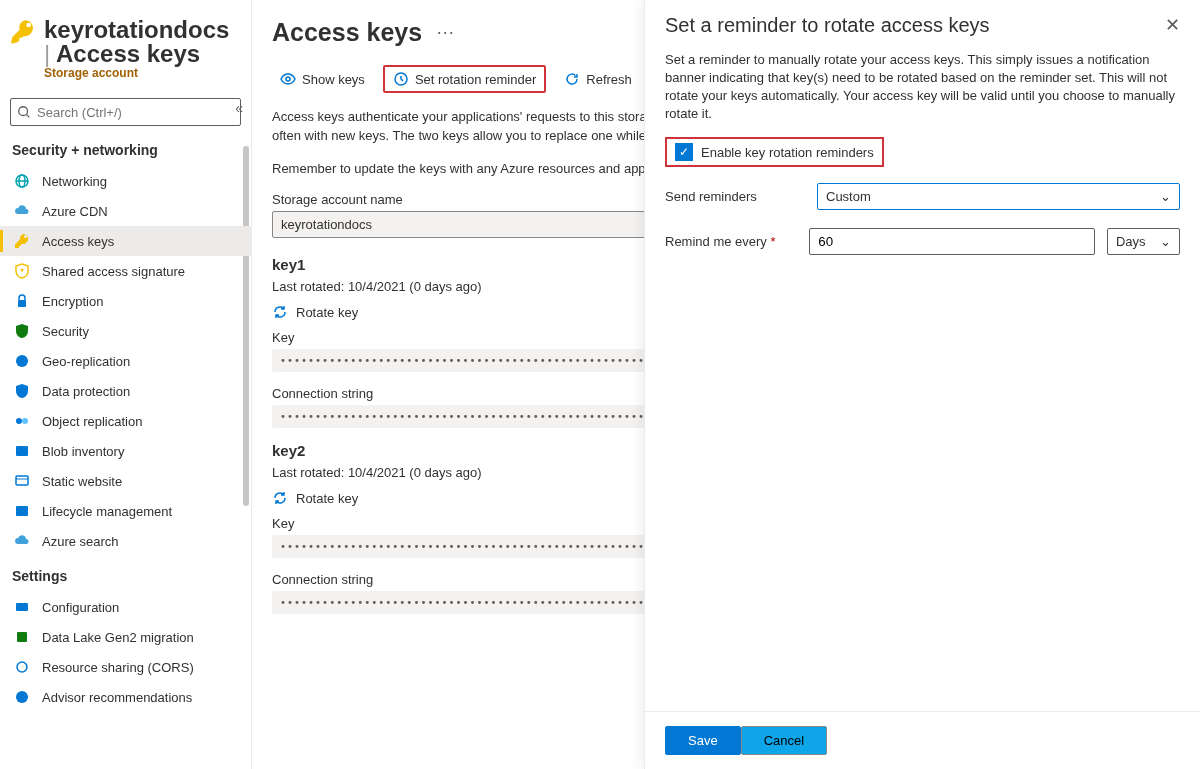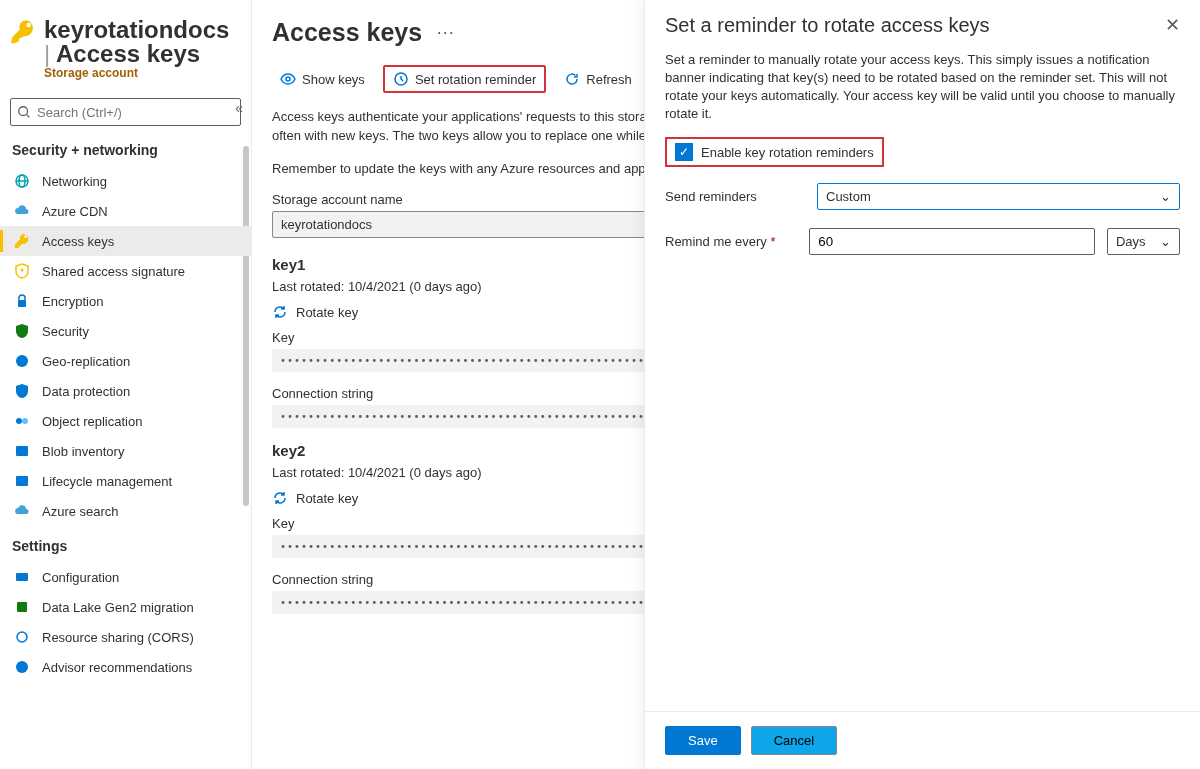--- a/index.html
+++ b/index.html
@@ -68,21 +68,21 @@
 .panel-body { padding: 4px 20px; flex: 1; }
 .panel-desc { font-size: 13px; line-height: 18px; margin-bottom: 14px; }
 .chk-row { display: inline-flex; align-items: center; border: 2px solid #d13438; padding: 4px 8px; margin-bottom: 16px; }
 .chk { width: 18px; height: 18px; background: #0078d4; margin-right: 8px; display: flex; align-items: center; justify-content: center; color: #fff; font-size: 12px; }
 .form-row { display: flex; align-items: center; margin-bottom: 18px; }
 .form-label { width: 152px; font-size: 13px; }
 .req { color: #a80000; }
 .select { flex: 1; border: 1px solid #0078d4; border-radius: 2px; padding: 5px 8px; display: flex; justify-content: space-between; align-items: center; cursor: pointer; }
 .num-input { width: 300px; border: 1px solid #605e5c; border-radius: 2px; padding: 5px 8px; margin-right: 12px; }
 .unit-select { width: 76px; border: 1px solid #605e5c; border-radius: 2px; padding: 5px 8px; display: flex; justify-content: space-between; align-items: center; cursor: pointer; }
-.panel-footer { border-top: 1px solid #edebe9; padding: 14px 20px; display: flex; gap: 10px; }
+.panel-footer { border-top: 1px solid #edebe9; padding: 14px 20px; display: flex; }
 .btn { padding: 6px 22px; border-radius: 2px; font-size: 13px; cursor: pointer; border: 1px solid #8a8886; background: #0ea5e9; }
 .btn.primary { background: #0078d4; border-color: #0078d4; color: #fff; }
 svg { display: block; }
 </style>
 </head>
 <body>
 
 <div class="layout">
 
   <aside class="sidebar">
@@ -192,20 +192,29 @@
           </span>
           <span>Object replication</span>
         </div>
       <div class="nav-item">
           <span class="nav-icon c-blue">
             <svg viewBox="0 0 16 16" fill="currentColor">
               <rect x="2" y="3" width="12" height="10" rx="1"></rect>
             </svg>
           </span>
           <span>Blob inventory</span>
+        </div>
+      <div class="nav-item">
+          <span class="nav-icon c-blue">
+            <svg viewBox="0 0 16 16" fill="currentColor">
+              <rect x="2" y="3" width="12" height="9" rx="1" fill="none" stroke="currentColor" stroke-width="1.5"></rect>
+              <line x1="2" y1="6" x2="14" y2="6" stroke="currentColor"></line>
+            </svg>
+          </span>
+          <span>Static website</span>
         </div>
       <div class="nav-item">
           <span class="nav-icon c-blue">
             <svg viewBox="0 0 16 16" fill="currentColor">
               <rect x="2" y="3" width="12" height="10" rx="1"></rect>
             </svg>
           </span>
           <span>Lifecycle management</span>
         </div>
       <div class="nav-item">

